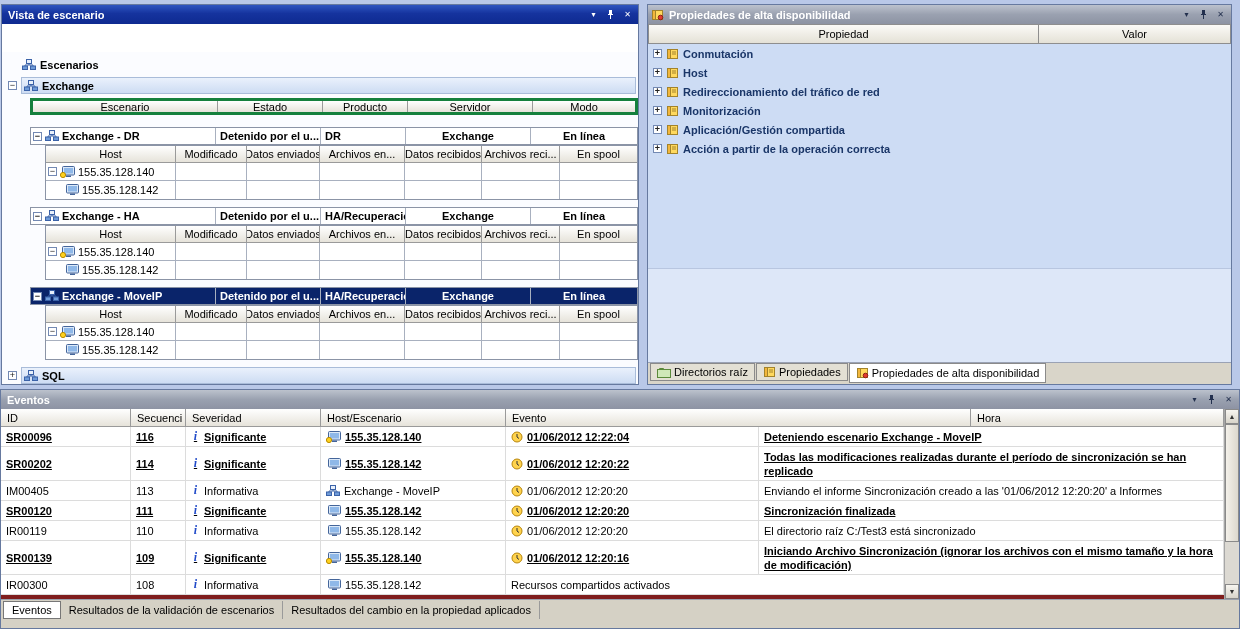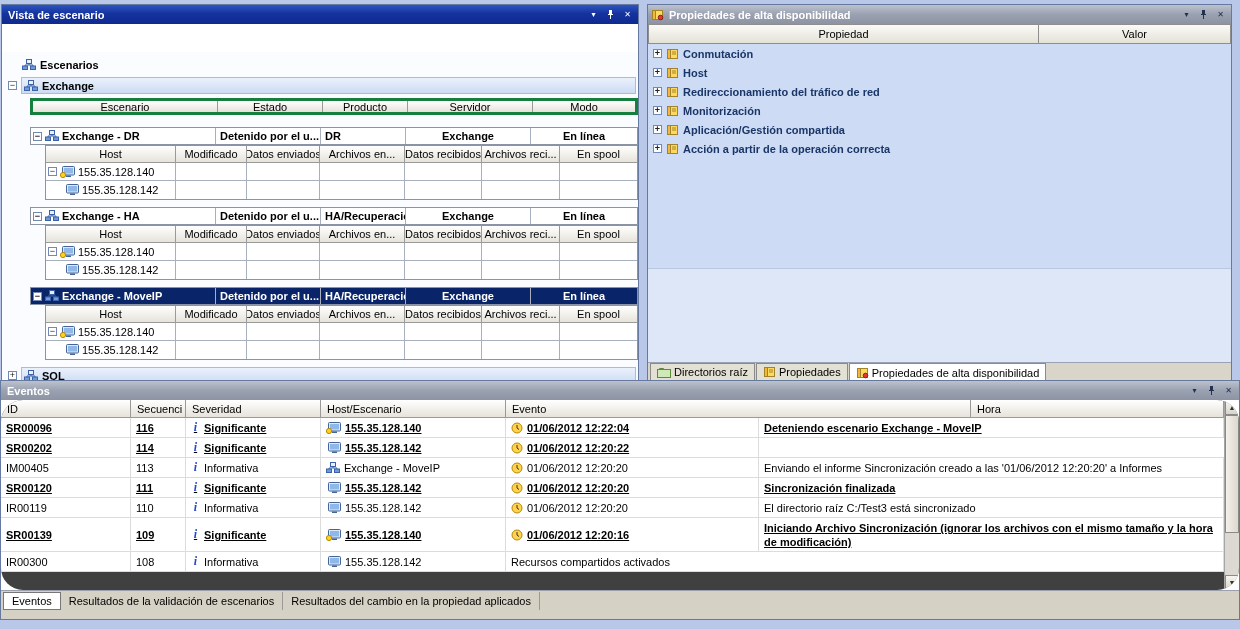--- a/index.html
+++ b/index.html
@@ -6,21 +6,21 @@
   html,body { margin:0; padding:0; }
   body {
     width:1240px; height:629px; position:relative; overflow:hidden;
     background:#b9c8e8;
     font-family:"Liberation Sans","DejaVu Sans",sans-serif;
     font-size:11px; color:#000;
   }
   .panel { position:absolute; border:1px solid #66799f; background:#fff; display:flex; flex-direction:column; }
   .left-panel  { left:1px;  top:4px;   width:638px;  height:381px;gap:28px; }
   .right-panel { left:647px; top:4px;  width:585px;  height:381px; }
-  .events-panel{ left:0;    top:380px; width:1240px; height:240px; }
+  .events-panel{ left:0;    top:389px; width:1240px; height:240px; }
 
   
   .titlebar { height:19px; flex:0 0 19px; display:flex; align-items:center; padding:0 3px; font-weight:bold; }
   .titlebar.blue { background:linear-gradient(#2e55c0,#15339e 45%,#0e2a90); color:#fff; }
   .titlebar.gray { background:linear-gradient(#bcc2cd,#9aa1b0 50%,#8d93a3); color:#fff; }
   .tb-title { flex:1; padding-left:3px; white-space:nowrap; overflow:hidden; }
   .tb-btn { width:15px; height:13px; display:flex; align-items:center; justify-content:center; font-size:8px; margin-left:2px; cursor:default; color:inherit; font-weight:bold; }
   .titlebar.gray .tb-btn { color:#23304e; }
   .tb-ico { display:flex; align-items:center; margin-right:2px; }
 
@@ -59,21 +59,21 @@
   .ph1 { width:390px; border-right:none; }
   .ph2 { flex:1; }
   .props-body { flex:1; background:#cddcf4; display:flex; flex-direction:column; overflow:hidden; }
   .prop-row { height:19px; flex:0 0 19px; display:flex; align-items:center; gap:4px; padding-left:5px; font-weight:bold; color:#1a3668; }
   .props-lower { flex:1; background:#dde7f8; border-top:1px solid #b8c6e0; margin-top:110px; }
   .ptabs { flex:0 0 22px; background:#d9d5c9; display:flex; align-items:flex-start; padding:0 0 1px 2px; border-top:1px solid #9aa2b4; }
   .ptab { display:flex; align-items:center; gap:3px; padding:1px 6px; background:#e3e0d4; border:1px solid #8a8a8a; height:18px; margin-right:1px; white-space:nowrap; }
   .ptab.active { background:#fff; height:20px; }
 
   
-  .ev-wrap { flex:1; position:relative; background:#404040; overflow:hidden;border-radius:22px; }
+  .ev-wrap { flex:1; position:relative; background:#7f1d1d; overflow:hidden; }
   .ev-inner { margin-right:15px; }
   .ev-header { display:flex; height:18px; }
   .ev-hcell { background:linear-gradient(#ffffff,#e6e3da); border-right:1px solid #9a9a9a; border-bottom:1px solid #9a9a9a;
               display:flex; align-items:center; padding:1px 6px; gap:2px; white-space:nowrap; overflow:hidden; }
   .ec0{width:130px}.ec1{width:55px}.ec2{width:135px}.ec3{width:185px}.ec4{width:253px}.ec5{flex:1}
   .ev-row { display:flex; border-bottom:1px solid #dcdcdc; background:#fff; min-height:20px; align-items:stretch; }
   .ev-row.sig { font-weight:bold;text-decoration:underline; }
   .ev-cell { border-right:1px solid #dcdcdc; padding:2px 5px; display:flex; align-items:center; gap:4px; overflow:hidden; white-space:nowrap; }
   .ev-evento { white-space:normal; line-height:14px; align-items:flex-start; padding-top:3px; }
   .sev-i { width:9px; color:#1f49c8; font:bold italic 12px "Liberation Serif","DejaVu Serif",serif; text-align:center; }
@@ -596,20 +596,21 @@
           </div>
         <div class="ev-cell ec4">
             <span class="icon">
               <svg width="12" height="12">
                 <circle cx="6" cy="6" r="5" fill="#ffd34d" stroke="#b8860b"></circle>
                 <path d="M6 3v3l2 1.5" stroke="#333" fill="none"></path>
               </svg>
             </span>
             <span>01/06/2012 12:20:22</span>
           </div>
+        <div class="ev-cell ec5 ev-evento">Todas las modificaciones realizadas durante el período de sincronización se han replicado</div>
       </div>
 
       <div class="ev-row">
         <div class="ev-cell ec0">IM00405</div>
         <div class="ev-cell ec1">113</div>
         <div class="ev-cell ec2">
             <span class="sev-i">i</span>
             <span>Informativa</span>
           </div>
         <div class="ev-cell ec3">

